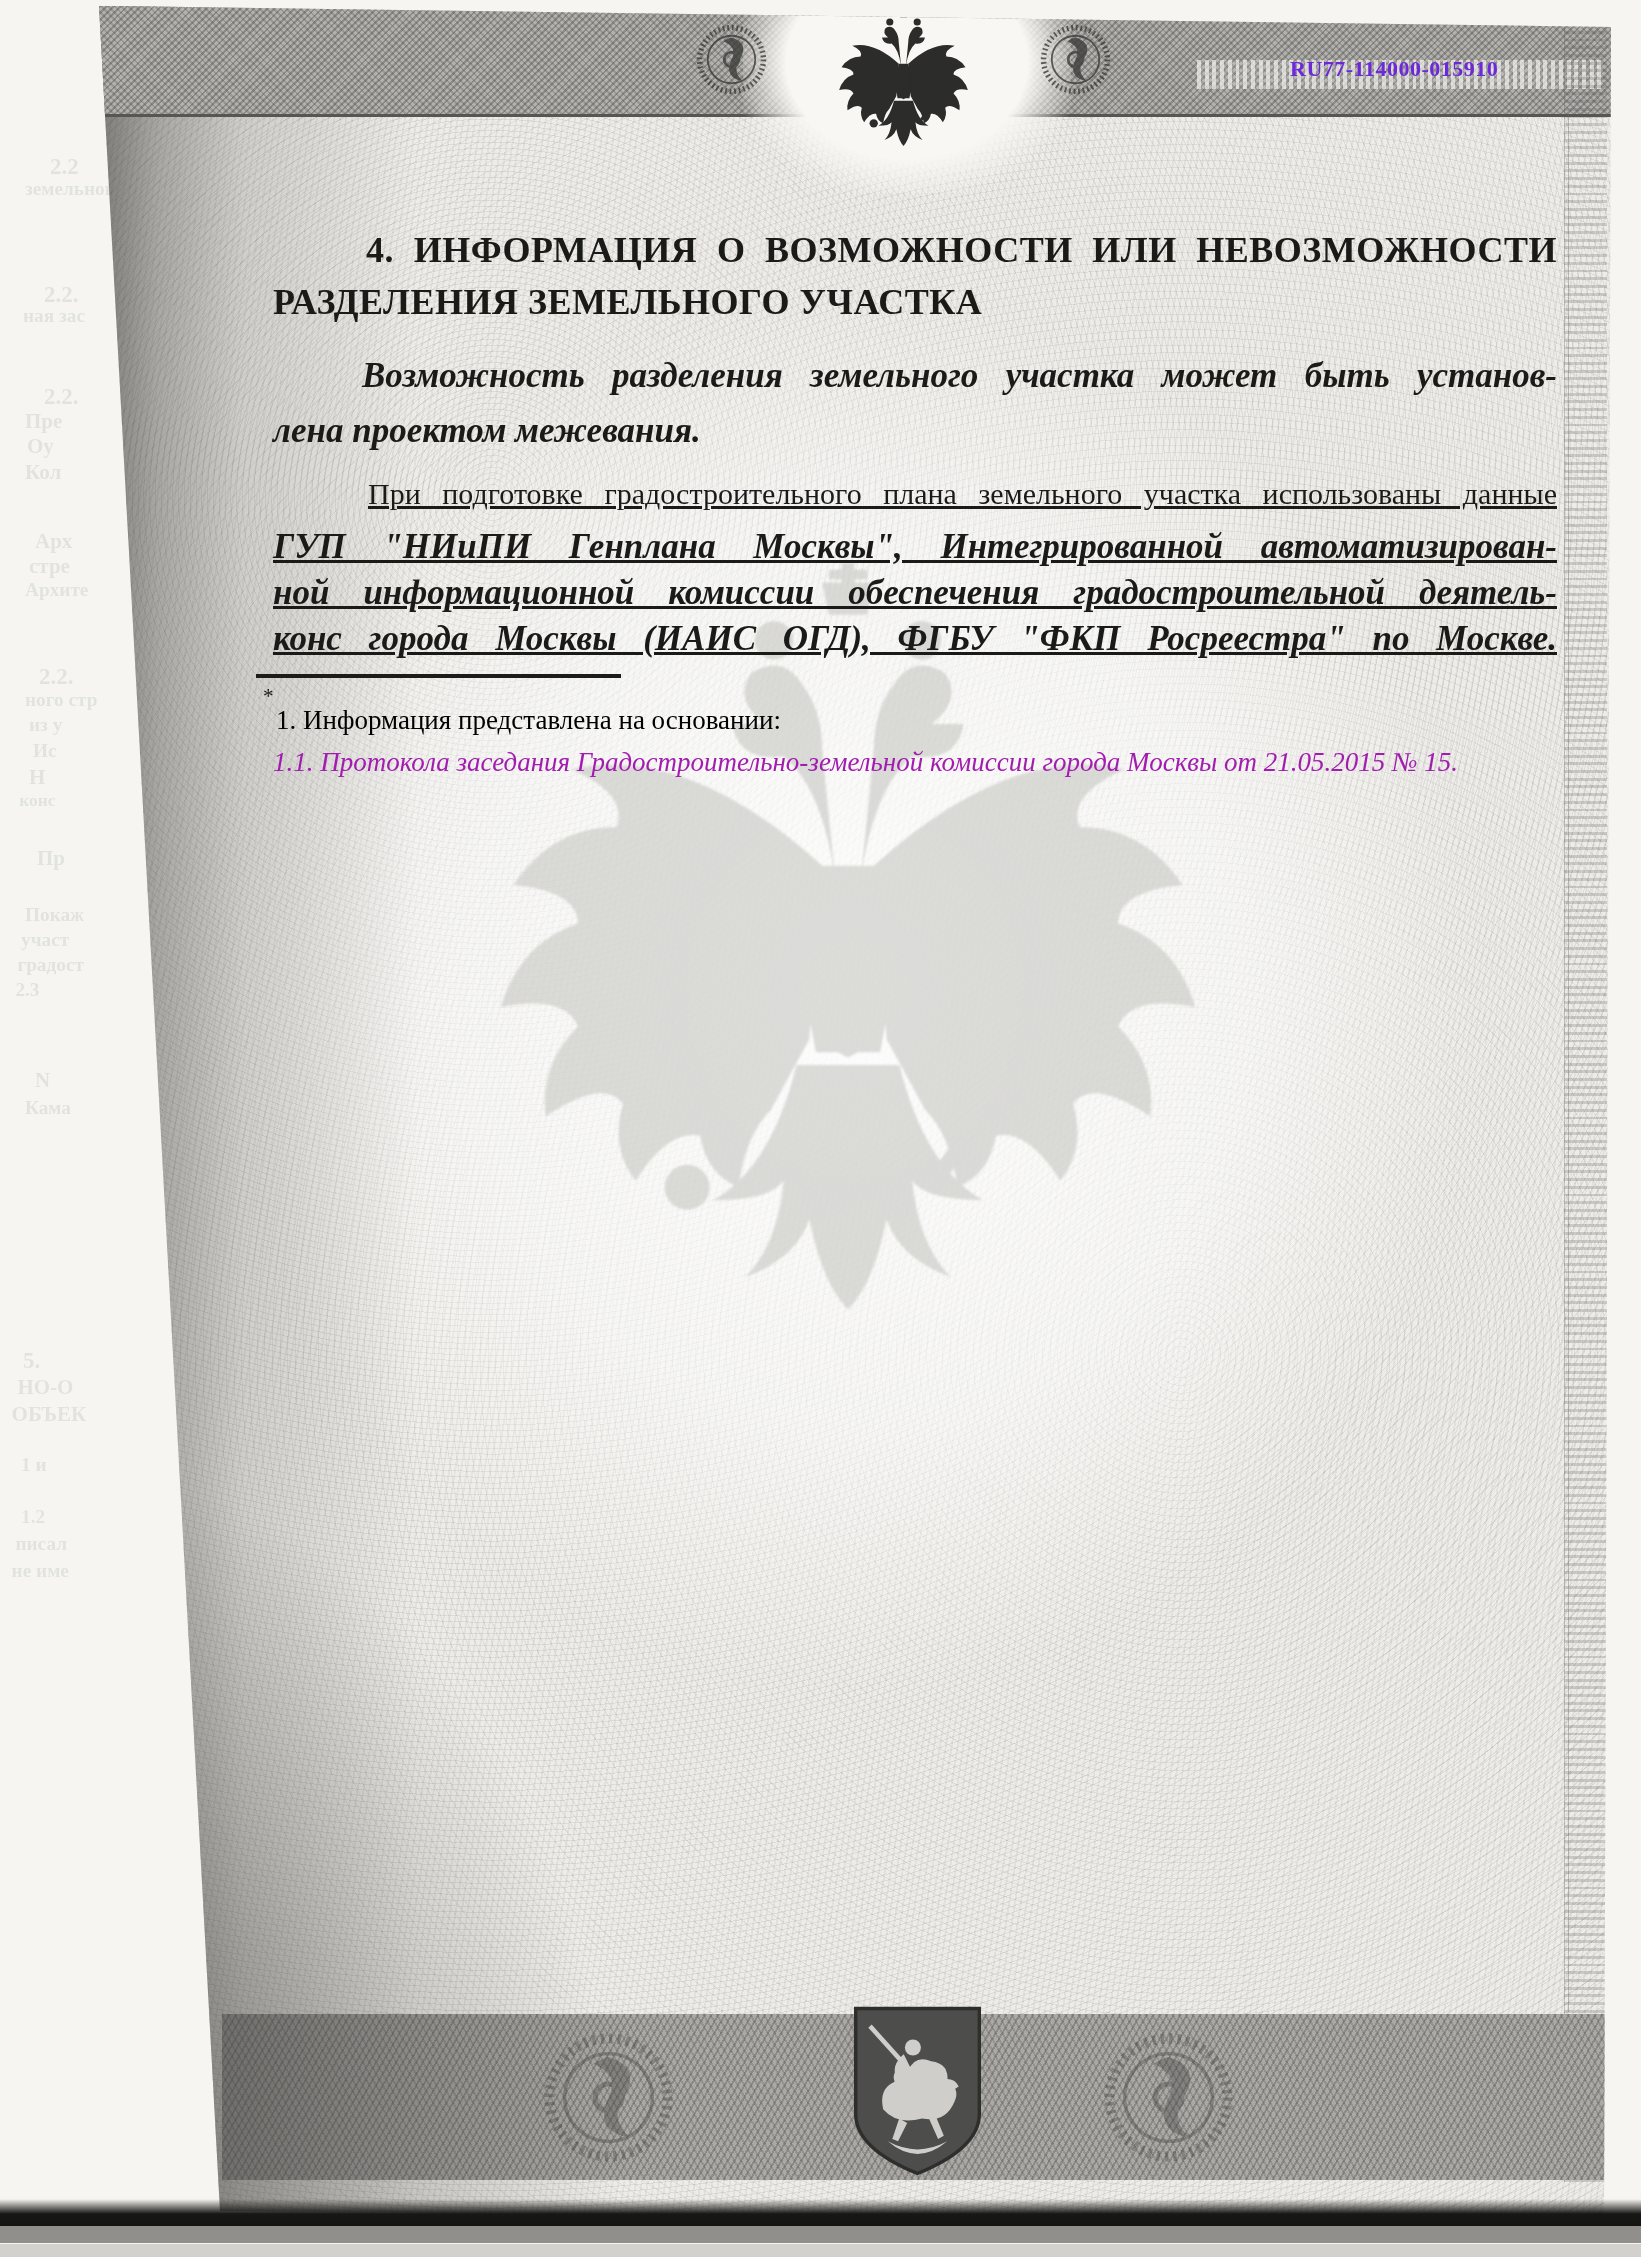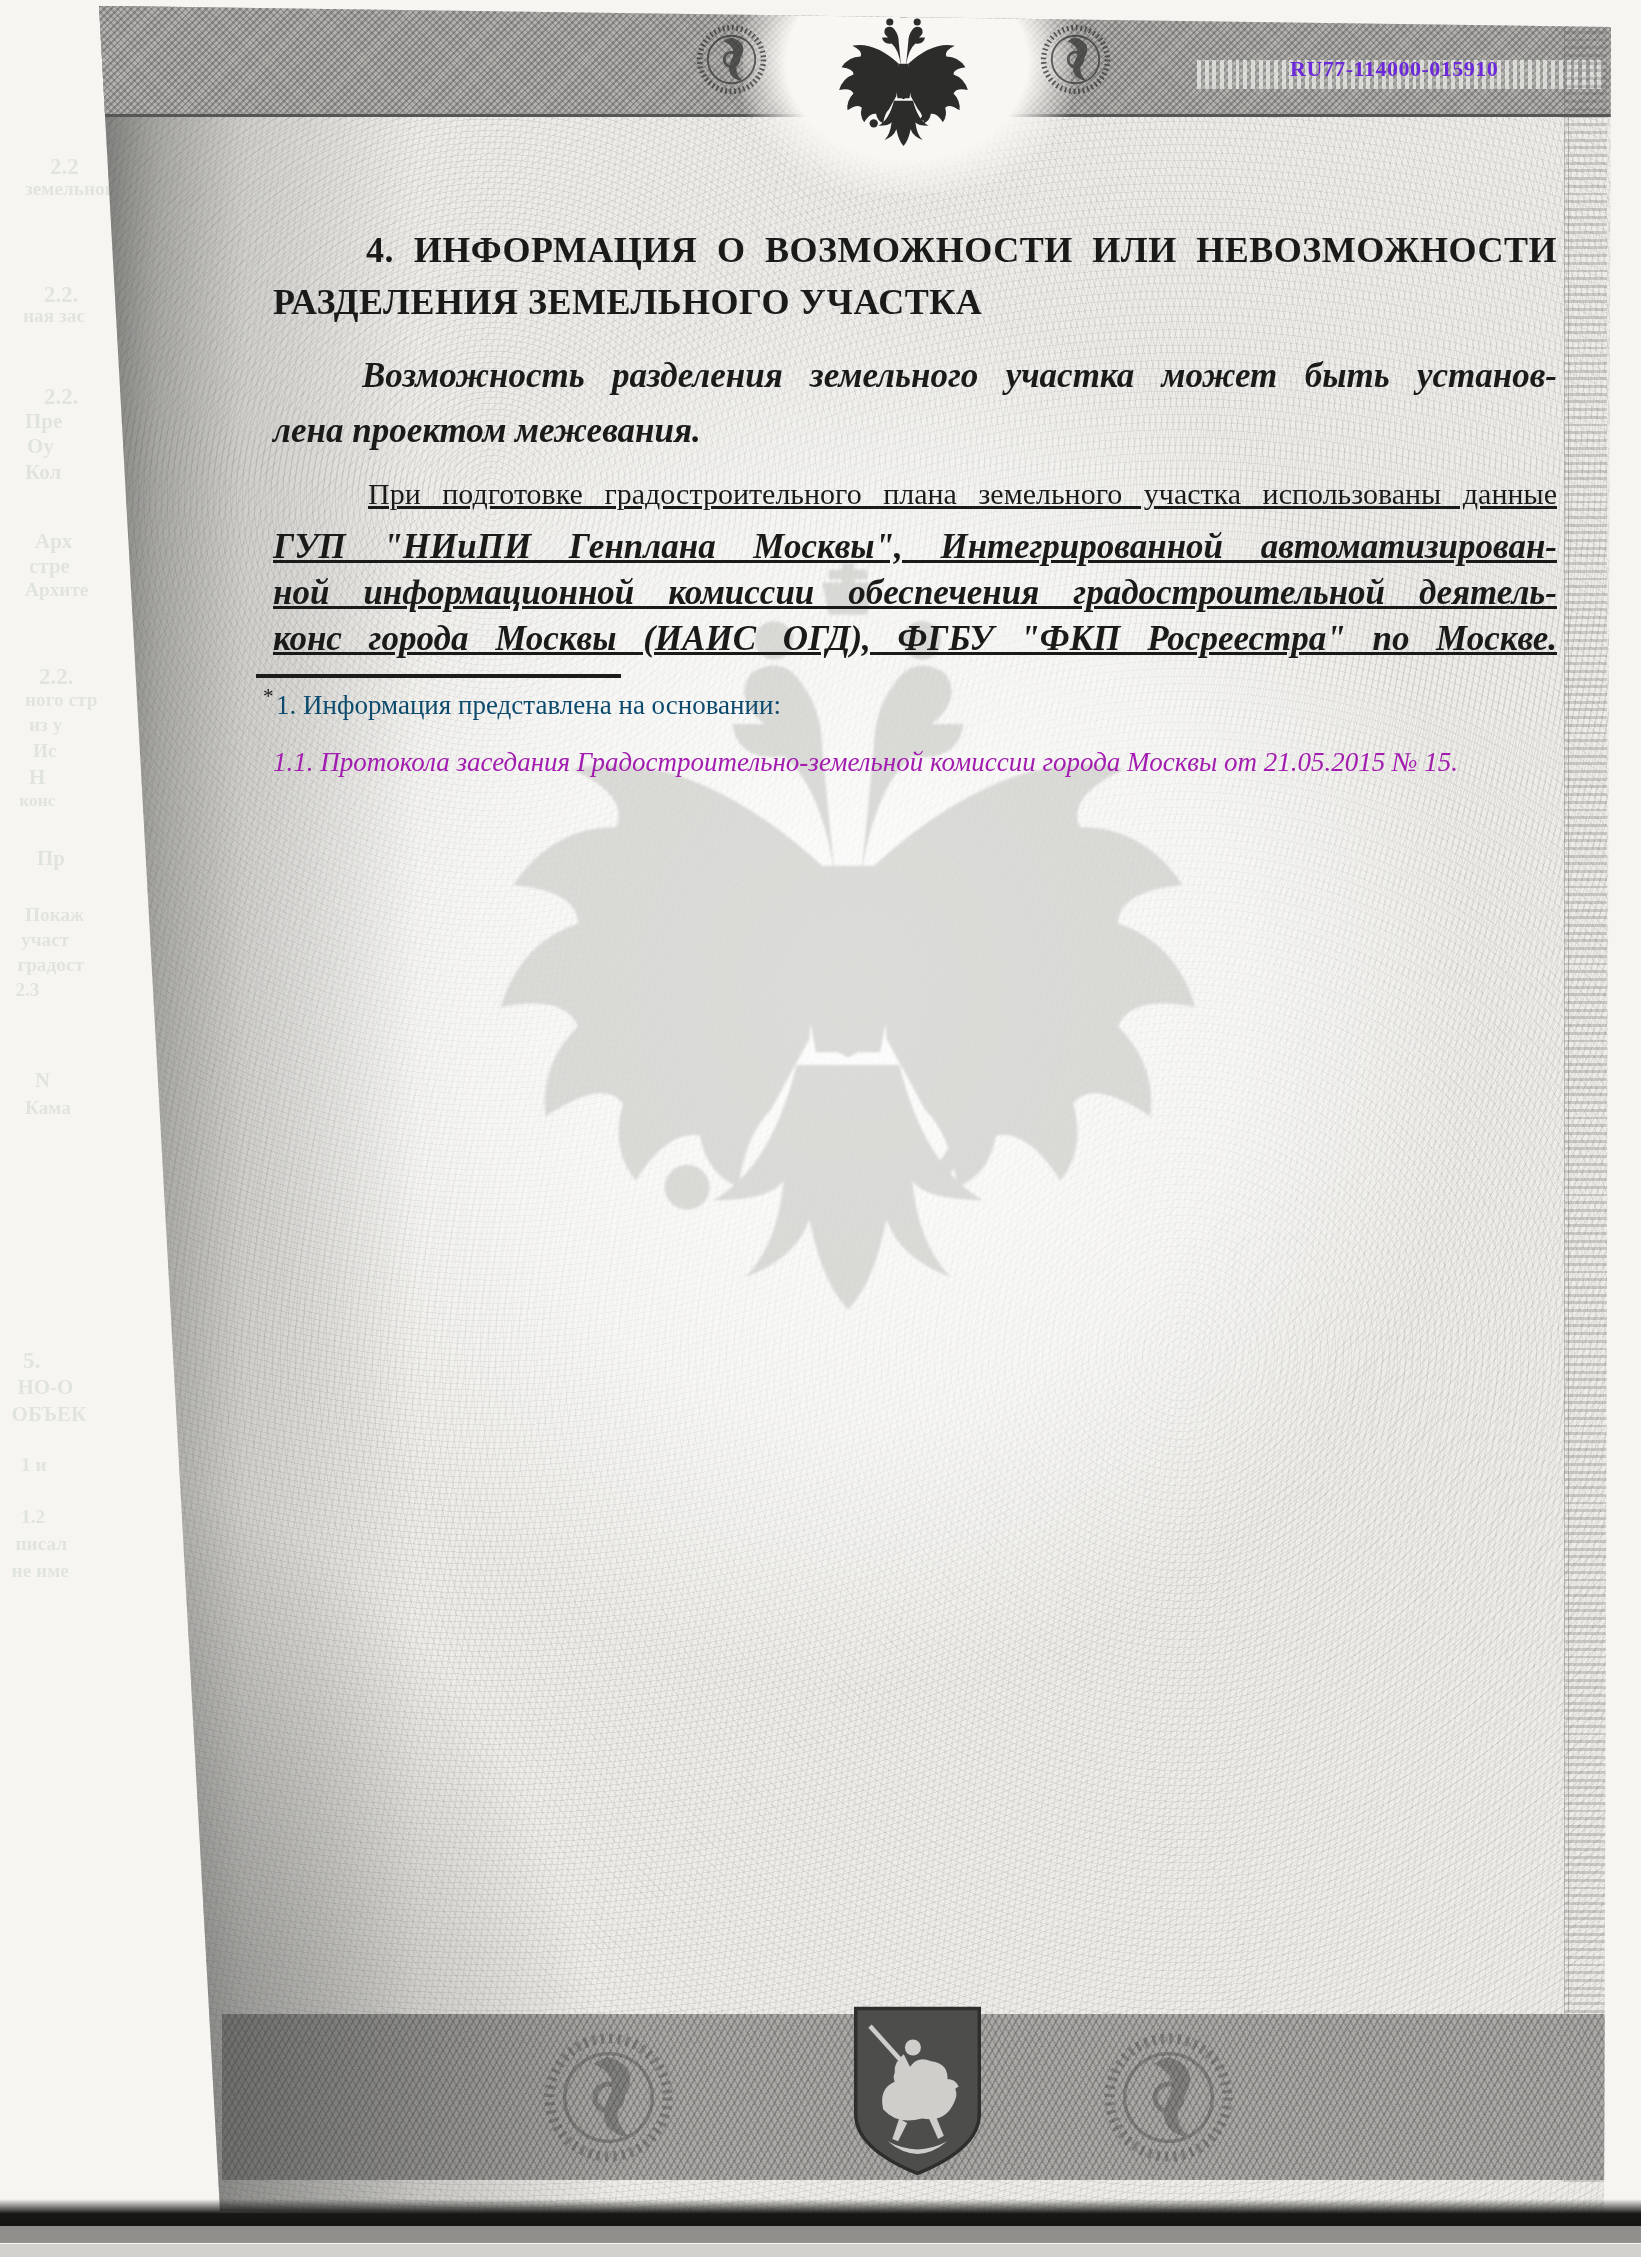--- a/index.html
+++ b/index.html
@@ -69,21 +69,21 @@
   .just{text-align:justify;text-align-last:justify;}
   .heading{top:224px;font-size:36px;font-weight:bold;line-height:52px;letter-spacing:0.5px;}
   .heading .l1{padding-left:93px;}
   .para1{top:348px;font-size:35px;font-weight:bold;font-style:italic;line-height:55px;}
   .para1 .l1{padding-left:89px;}
   .para2{top:473px;text-decoration:underline;}
   .para2 .l1{font-size:30px;line-height:41px;padding-left:95px;}
   .para2 .bold-lines{margin-top:9.7px;font-size:35px;font-weight:bold;font-style:italic;line-height:46px;}
   .fn-rule{position:absolute;left:256px;top:674px;width:365px;height:3.9px;background:#1c1c1a;}
   .fn-marker{position:absolute;left:263px;top:684px;font-size:21px;color:#1a1a18;}
-  .fn1{position:absolute;left:276px;top:690px;font-size:27px;color:#0c4a6e;}
+  .fn1{position:absolute;left:276px;top:705px;font-size:27px;color:#000000;}
   .fn2{position:absolute;left:273px;top:747px;font-size:27px;font-style:italic;font-weight:500;color:#a21caf;}
 
   
   .frag{position:absolute;color:#6b7a6e;opacity:.14;filter:blur(0.6px);
         font-weight:bold;white-space:nowrap;}
 </style>
 </head>
 <body>
 
 <svg width="0" height="0" style="position:absolute" aria-hidden="true">

